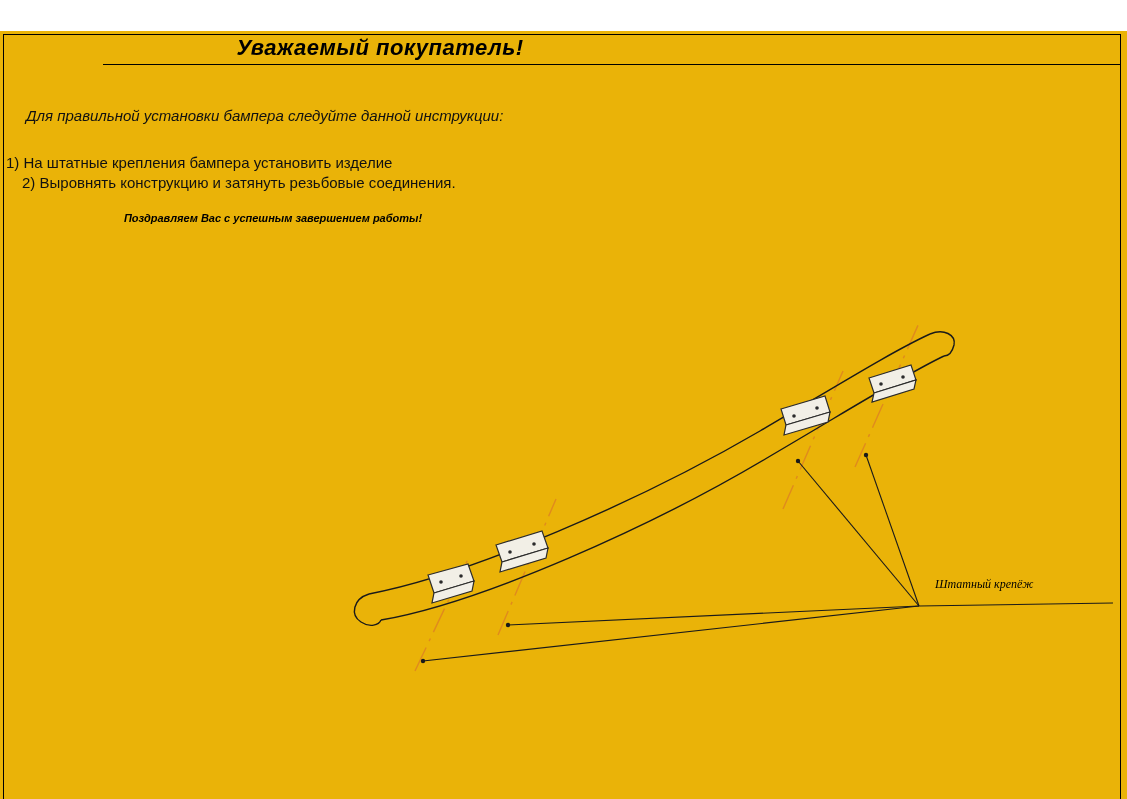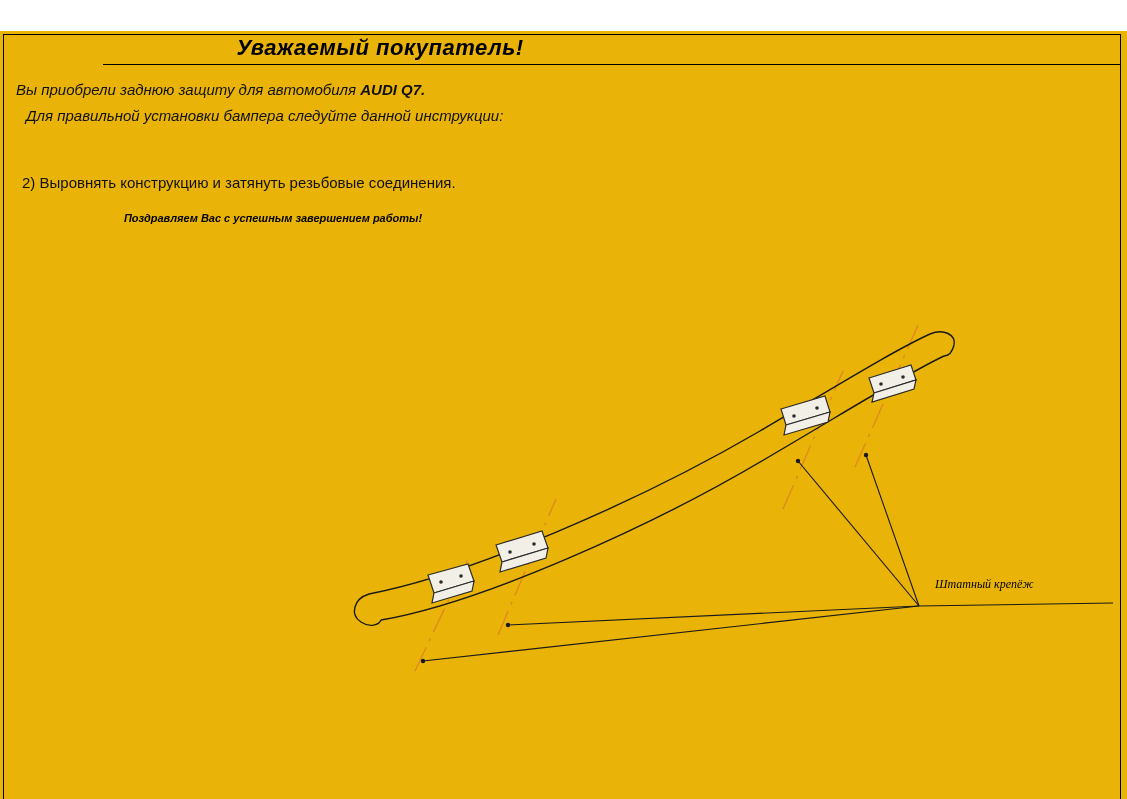--- a/index.html
+++ b/index.html
@@ -114,26 +114,24 @@
 </head>
 <body>
 
 <div id="page">
 
   <div id="sheet-border"></div>
 
   <div id="title">Уважаемый   покупатель!</div>
   <div id="title-rule"></div>
 
-  <div class="para" id="intro-1">
-    <span>Вы приобрели заднюю защиту для автомобиля </span><b>AUDI Q7.</b>
-  </div>
 
   <div class="para" id="intro-2">Для правильной установки бампера следуйте данной инструкции:</div>
 
+  <div class="step" id="step-1">1) На штатные крепления бампера установить изделие</div>
   <div class="step" id="step-2">2) Выровнять конструкцию и затянуть резьбовые соединения.</div>
 
   <div id="congrats">Поздравляем Вас  с  успешным завершением работы!</div>
 
   <svg id="drawing" viewBox="0 0 1127 799">
 
     <g stroke="#e08a1e" stroke-width="1.4" fill="none" stroke-dasharray="26 7 3 7">
       <line x1="415" y1="640" x2="468" y2="528"></line>
       <line x1="498" y1="604" x2="556" y2="468"></line>
       <line x1="783" y1="478" x2="843" y2="340"></line>

